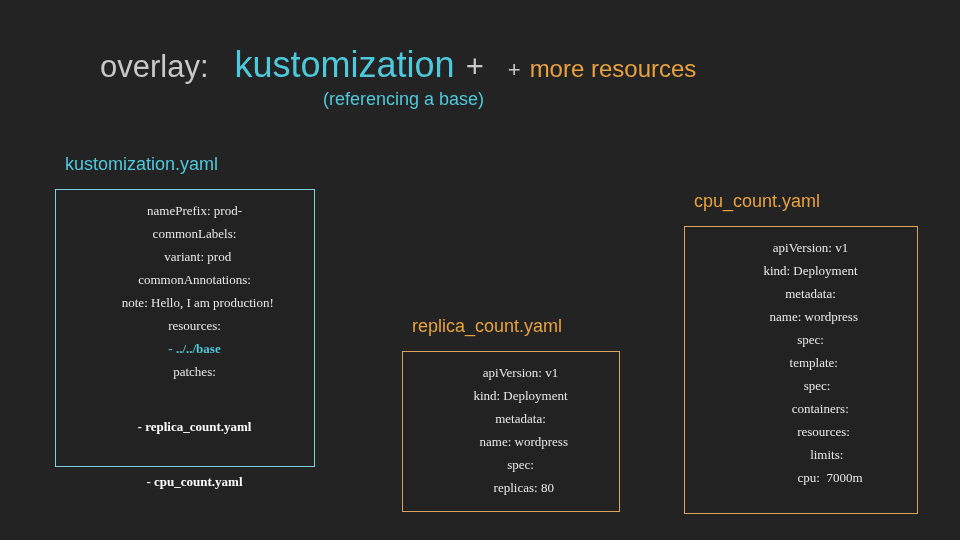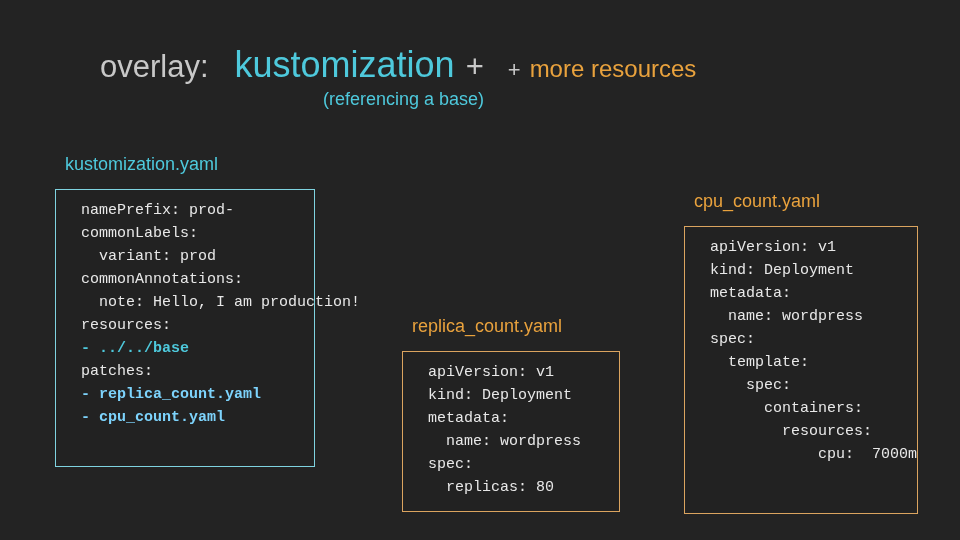--- a/index.html
+++ b/index.html
@@ -52,28 +52,29 @@
   .panel.orange .panel-label { color: #e9a23d; }
   .code-box {
     border: 1.5px solid;
     padding: 9px 6px 0 25px;
     background: #222222;
   }
   .panel.cyan   .code-box { border-color: #7fd3e0; }
   .panel.orange .code-box { border-color: #dba45f; }
 
   .code-line {
-    font-family: Liberation Mono, monospace;
-    font-size: 15px;
+    font-family: Liberation Serif, serif;
+    font-size: 13px;
     line-height: 23px;
     white-space: pre;
     color: #e8e8e8;
+    text-align: center;
   }
   .code-line.cyan   { color: #4ec9dc; font-weight: bold; }
-  .code-line.orange { color: #7dd3fc; font-weight: bold; }
+  .code-line.orange { color: #ffffff; font-weight: bold; margin-top: 32px; }
 
   #panel-kustomization { left: 23px;  top: 154px; width: 292px; }
   #panel-kustomization .code-box { height: 278px; }
 
   #panel-replica { left: 370px; top: 280px; width: 250px; margin-top: 36px; }
   #panel-replica .code-box { height: 161px; }
 
   #panel-cpu { left: 652px; top: 191px; width: 266px; }
   #panel-cpu .code-box { height: 288px; }
 </style>
@@ -124,17 +125,18 @@
     <div class="code-box">
         <div class="code-line">apiVersion: v1</div>
         <div class="code-line">kind: Deployment</div>
         <div class="code-line">metadata:</div>
         <div class="code-line">  name: wordpress</div>
         <div class="code-line">spec:</div>
         <div class="code-line">  template:</div>
         <div class="code-line">    spec:</div>
         <div class="code-line">      containers:</div>
         <div class="code-line">        resources:</div>
+        <div class="code-line">          limits:</div>
         <div class="code-line">            cpu:  7000m</div>
       </div>
   </div>
 
 </div>
 
 </body></html>

